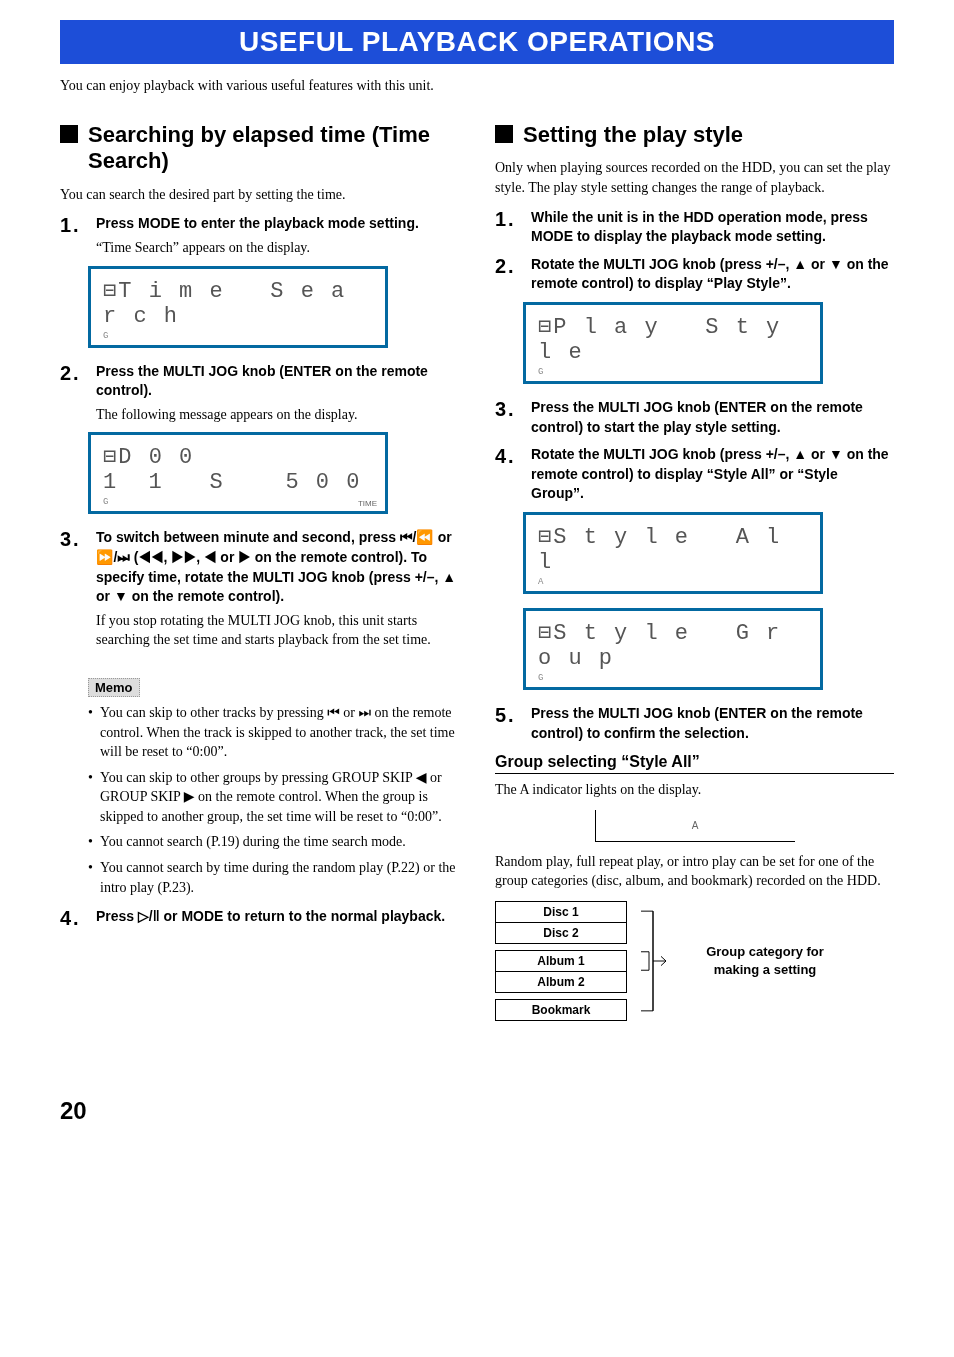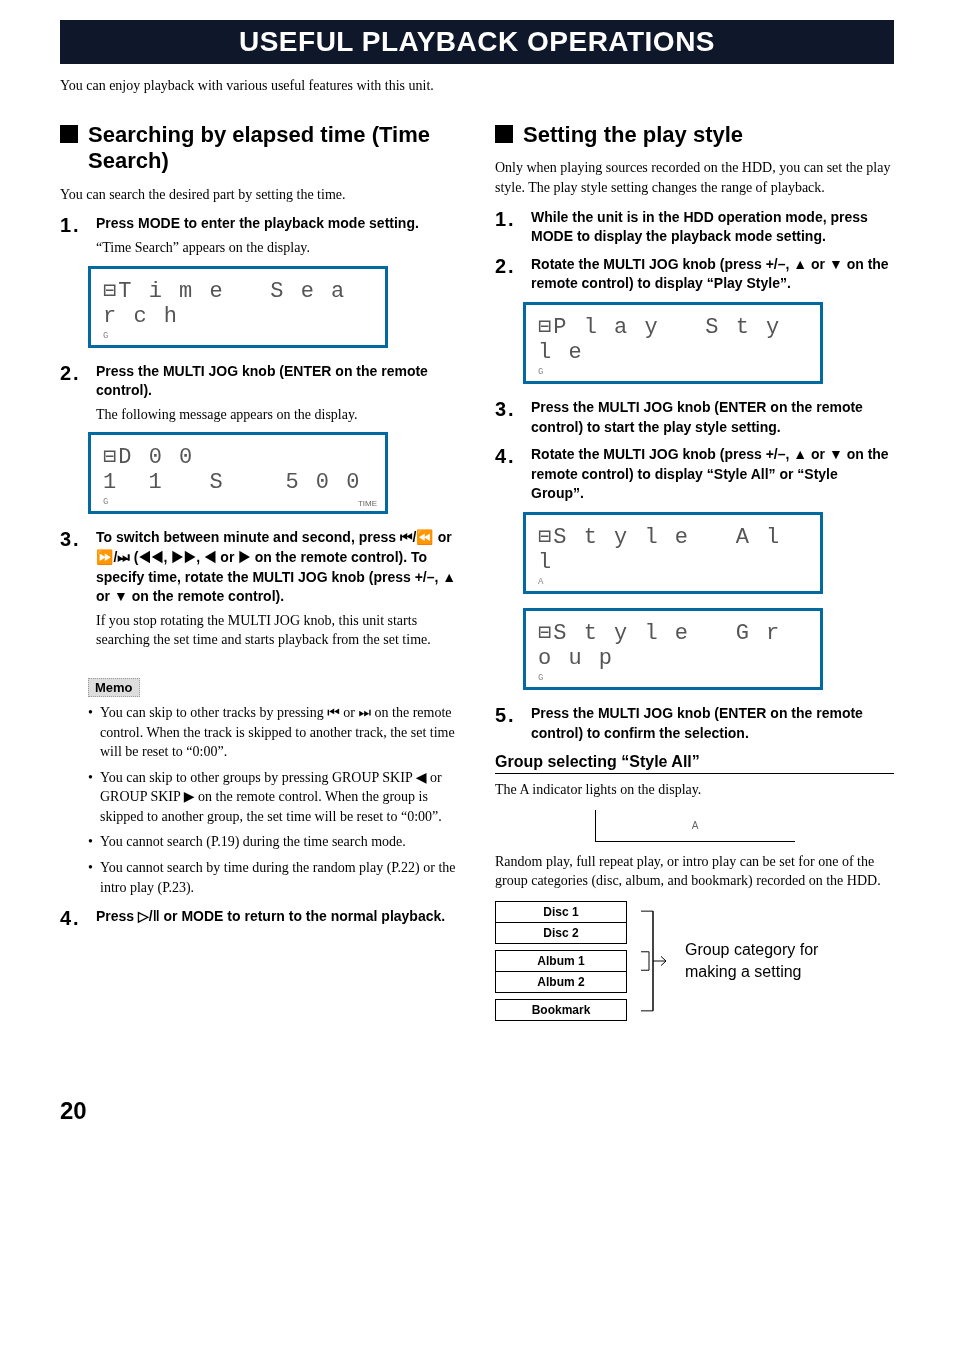--- a/index.html
+++ b/index.html
@@ -5,21 +5,21 @@
   * { box-sizing: border-box; margin: 0; padding: 0; }
   body {
     font-family: "Times New Roman", Times, serif;
     font-size: 14px;
     color: #000;
     background: #fff;
     width: 954px;
     padding: 20px 60px 40px 60px;
   }
   .banner {
-    background: #0f172a;
+    background: #1d4ed8;
     color: #fff;
     text-align: center;
     font-family: Arial, Helvetica, sans-serif;
     font-weight: 900;
     font-size: 28px;
     letter-spacing: 0.5px;
     padding: 6px 8px;
     margin-bottom: 14px;
     font-stretch: condensed;
   }
@@ -107,24 +107,25 @@
     font-family: Arial, Helvetica, sans-serif;
     font-weight: bold;
     font-size: 12px;
     text-align: center;
     width: 132px;
     padding: 3px 0;
   }
   .group-stack .sep { height: 6px; }
   .group-caption {
     font-family: Arial, Helvetica, sans-serif;
-    font-weight: normal;
-    font-size: 16px;
+    font-weight: bold;
+    font-size: 13px;
     line-height: 1.4;
     width: 160px;
+    text-align: center;
   }
   .bracket {
     position: relative;
     width: 30px;
     align-self: stretch;
   }
   .bracket svg { position:absolute; left:0; top:0; width:100%; height:100%; }
   .page-num {
     font-family: Arial, Helvetica, sans-serif;
     font-weight: 900;

